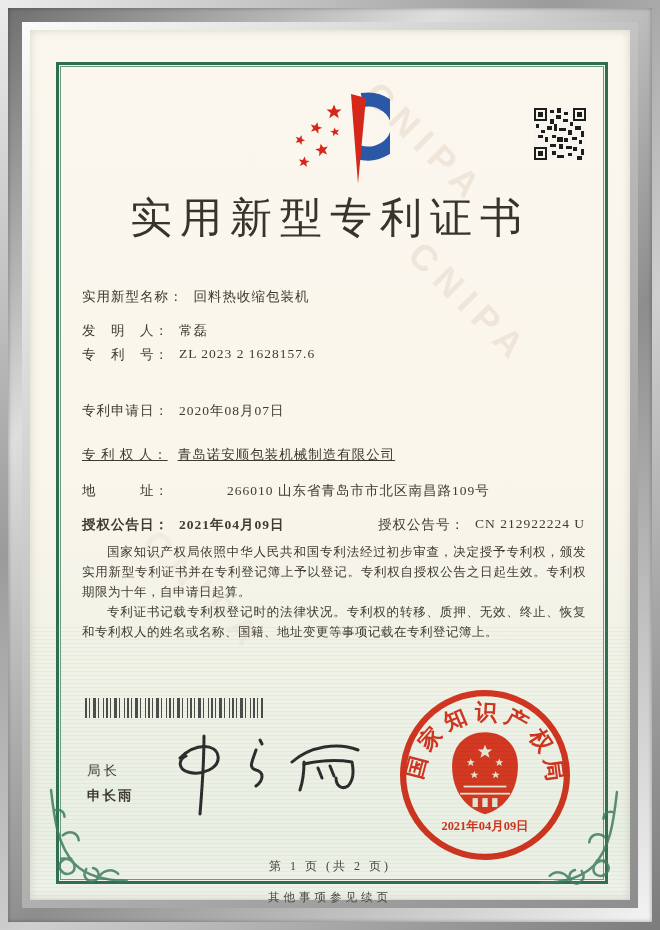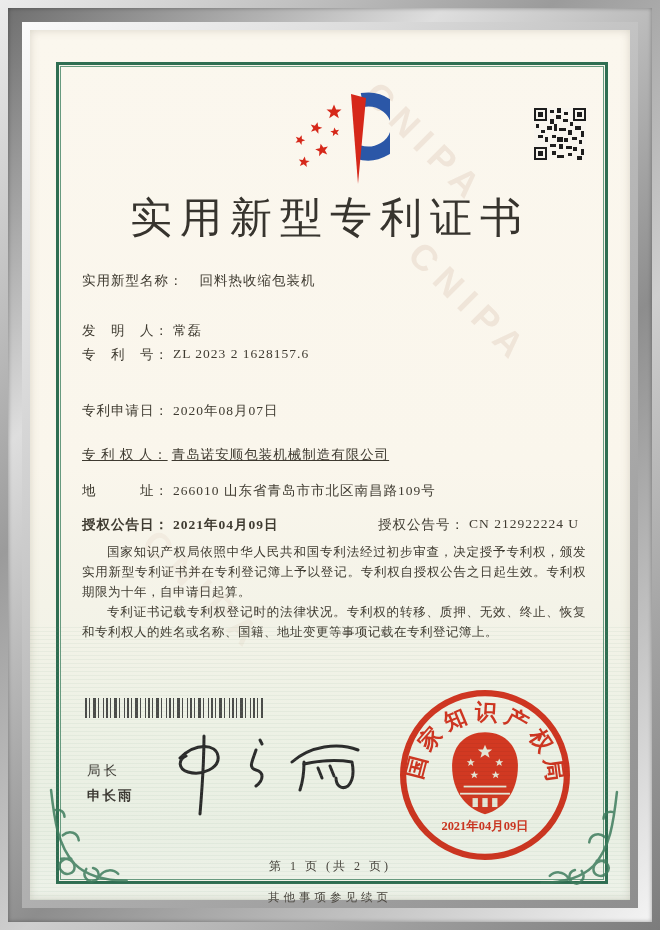--- a/index.html
+++ b/index.html
@@ -26,21 +26,21 @@
   .wm{position:absolute;font-family:"Liberation Sans",sans-serif;font-weight:bold;
       font-size:36px;letter-spacing:9px;color:rgba(202,168,146,.22);
       transform:rotate(45deg);white-space:nowrap;pointer-events:none;}
   .certno{position:absolute;top:78px;left:50px;font-size:12.5px;letter-spacing:2.5px;color:#55504a;}
   .logo{position:absolute;top:58px;left:248px;}
   .qr{position:absolute;top:76px;left:504px;width:52px;height:56px;}
   .title{position:absolute;top:160px;left:0;width:100%;text-align:center;
       font-size:42px;font-weight:normal;letter-spacing:8px;color:#37342e;}
   .row{position:absolute;left:52px;display:flex;font-size:13.5px;color:#3f3b31;white-space:pre;}
   .row .fl{letter-spacing:1px;}
-  .row .fv{margin-left:4px;letter-spacing:1px;}
+  .row .fv{margin-left:10px;letter-spacing:1px;}
   .paras{position:absolute;top:512px;left:52px;width:504px;font-size:12.5px;
       line-height:1.6;color:#3f3b31;text-align:justify;}
   .paras p{margin:0;text-indent:2em;letter-spacing:.5px;}
   .barcode{position:absolute;top:668px;left:55px;width:178px;height:20px;opacity:.85;
       background-image:repeating-linear-gradient(90deg,#2e2e2e 0 2px,transparent 2px 4px,#2e2e2e 4px 5px,transparent 5px 8px,#2e2e2e 8px 11px,transparent 11px 13px,#2e2e2e 13px 14px,transparent 14px 18px,#2e2e2e 18px 19px,transparent 19px 21px);}
   .director-label{position:absolute;top:732px;left:57px;font-size:13.5px;letter-spacing:3px;color:#3c3933;}
   .director-name{position:absolute;top:757px;left:57px;font-size:13.5px;letter-spacing:2px;color:#3c3933;font-weight:bold;}
   .sig{position:absolute;top:698px;left:122px;}
   .seal{position:absolute;top:656px;left:366px;width:178px;height:178px;
       mix-blend-mode:multiply;opacity:.94;z-index:5;}
@@ -125,41 +125,41 @@
           <rect x="26" y="23" width="2" height="3"></rect>
         <rect x="10" y="24" width="2" height="2"></rect>
           <rect x="13" y="26" width="4" height="2"></rect>
           <rect x="19" y="25" width="2" height="2"></rect>
           <rect x="24" y="27" width="3" height="2"></rect>
       </g>
     </svg>
 
     <div class="title">实用新型专利证书</div>
 
-    <div class="row" style="top:242px;gap:12px;">
+    <div class="row" style="top:258px;">
       <span class="fl">实用新型名称：</span>
       <span class="fv">回料热收缩包装机</span>
     </div>
     <div class="row" style="top:292px;">
       <span class="fl">发　明　人：</span>
       <span class="fv">常磊</span>
     </div>
     <div class="row" style="top:316px;text-align:center;">
       <span class="fl">专　利　号：</span>
       <span class="fv">ZL 2023 2 1628157.6</span>
     </div>
     <div class="row" style="top:372px;">
       <span class="fl">专利申请日：</span>
       <span class="fv">2020年08月07日</span>
     </div>
     <div class="row" style="top:416px;text-decoration:underline;">
       <span class="fl">专 利 权 人：</span>
       <span class="fv">青岛诺安顺包装机械制造有限公司</span>
     </div>
-    <div class="row" style="top:452px;">
+    <div class="row" style="top:452px;gap:48px;">
       <span class="fl">地　　　址：</span>
       <span class="fv">266010 山东省青岛市市北区南昌路109号</span>
     </div>
 
     <div class="row" style="top:486px;font-weight:bold;">
       <span class="fl">授权公告日：</span>
       <span class="fv">2021年04月09日</span>
     </div>
     <div class="row" style="top:486px;left:348px;">
       <span class="fl">授权公告号：</span>

